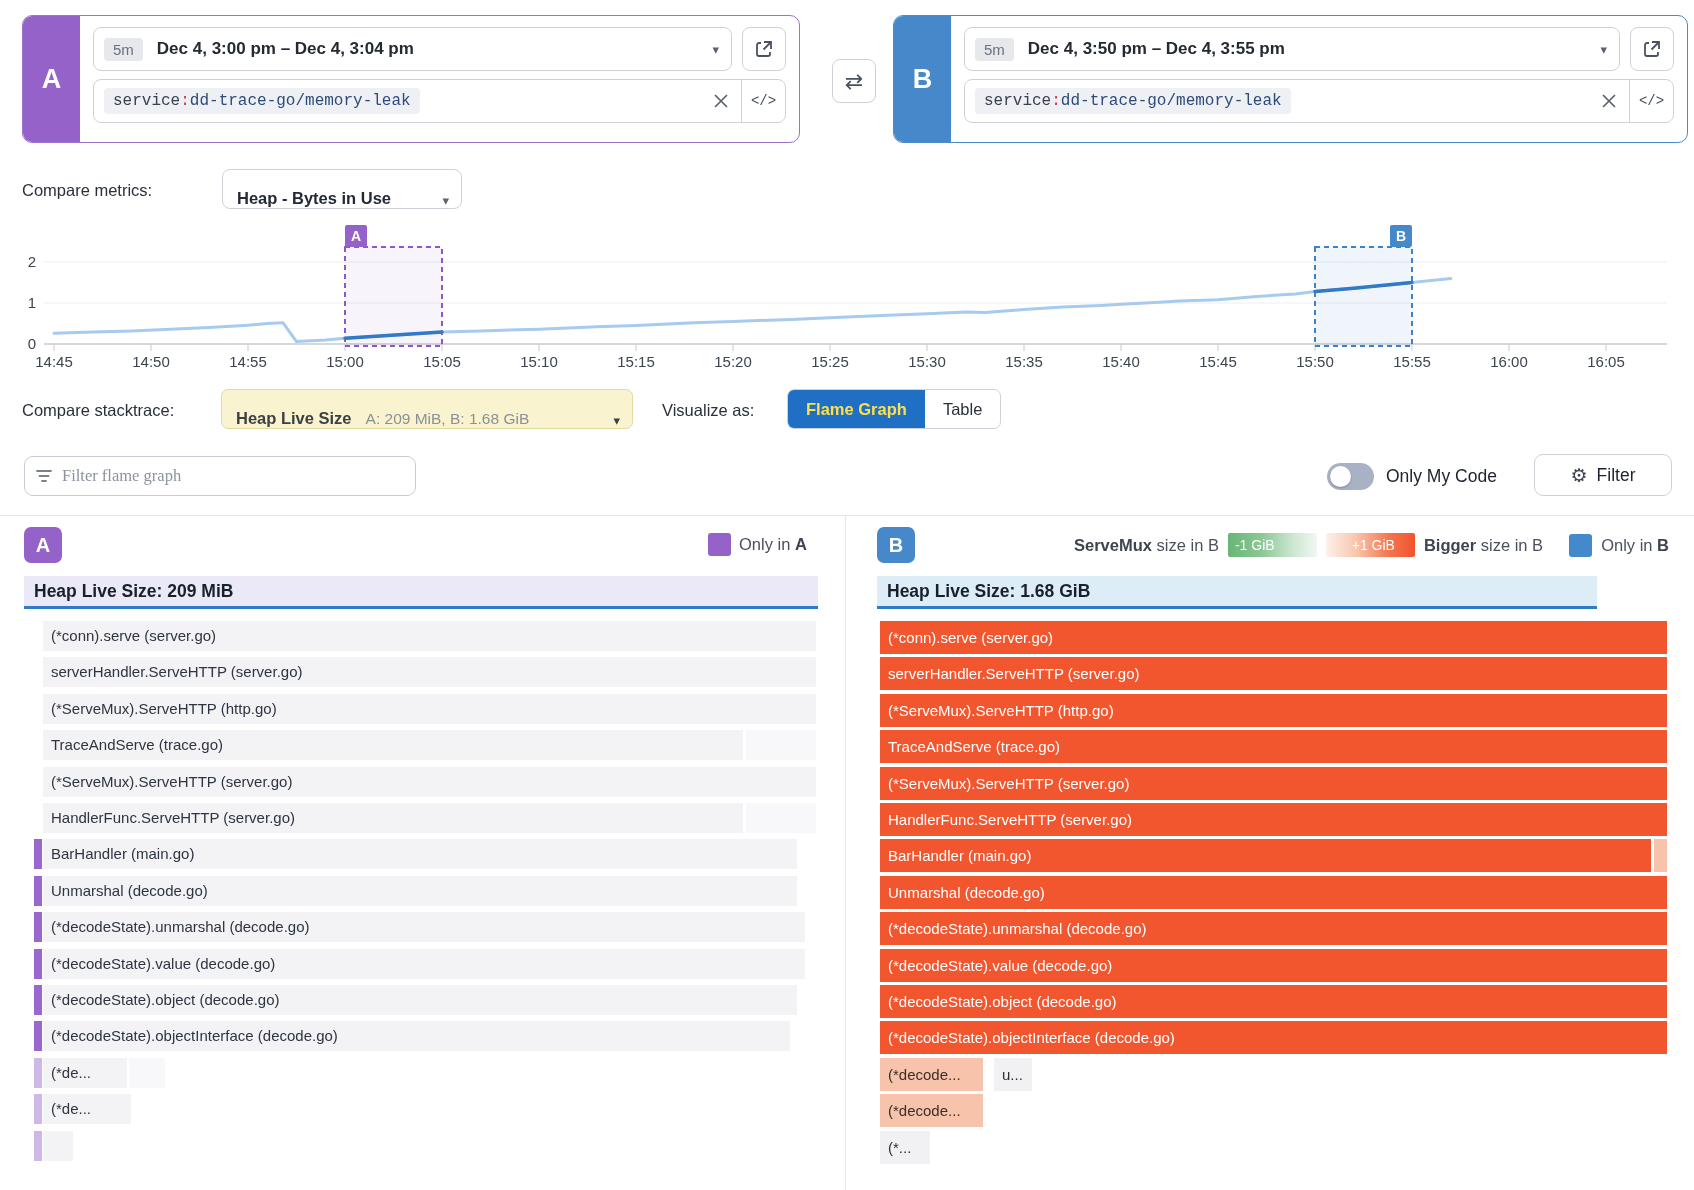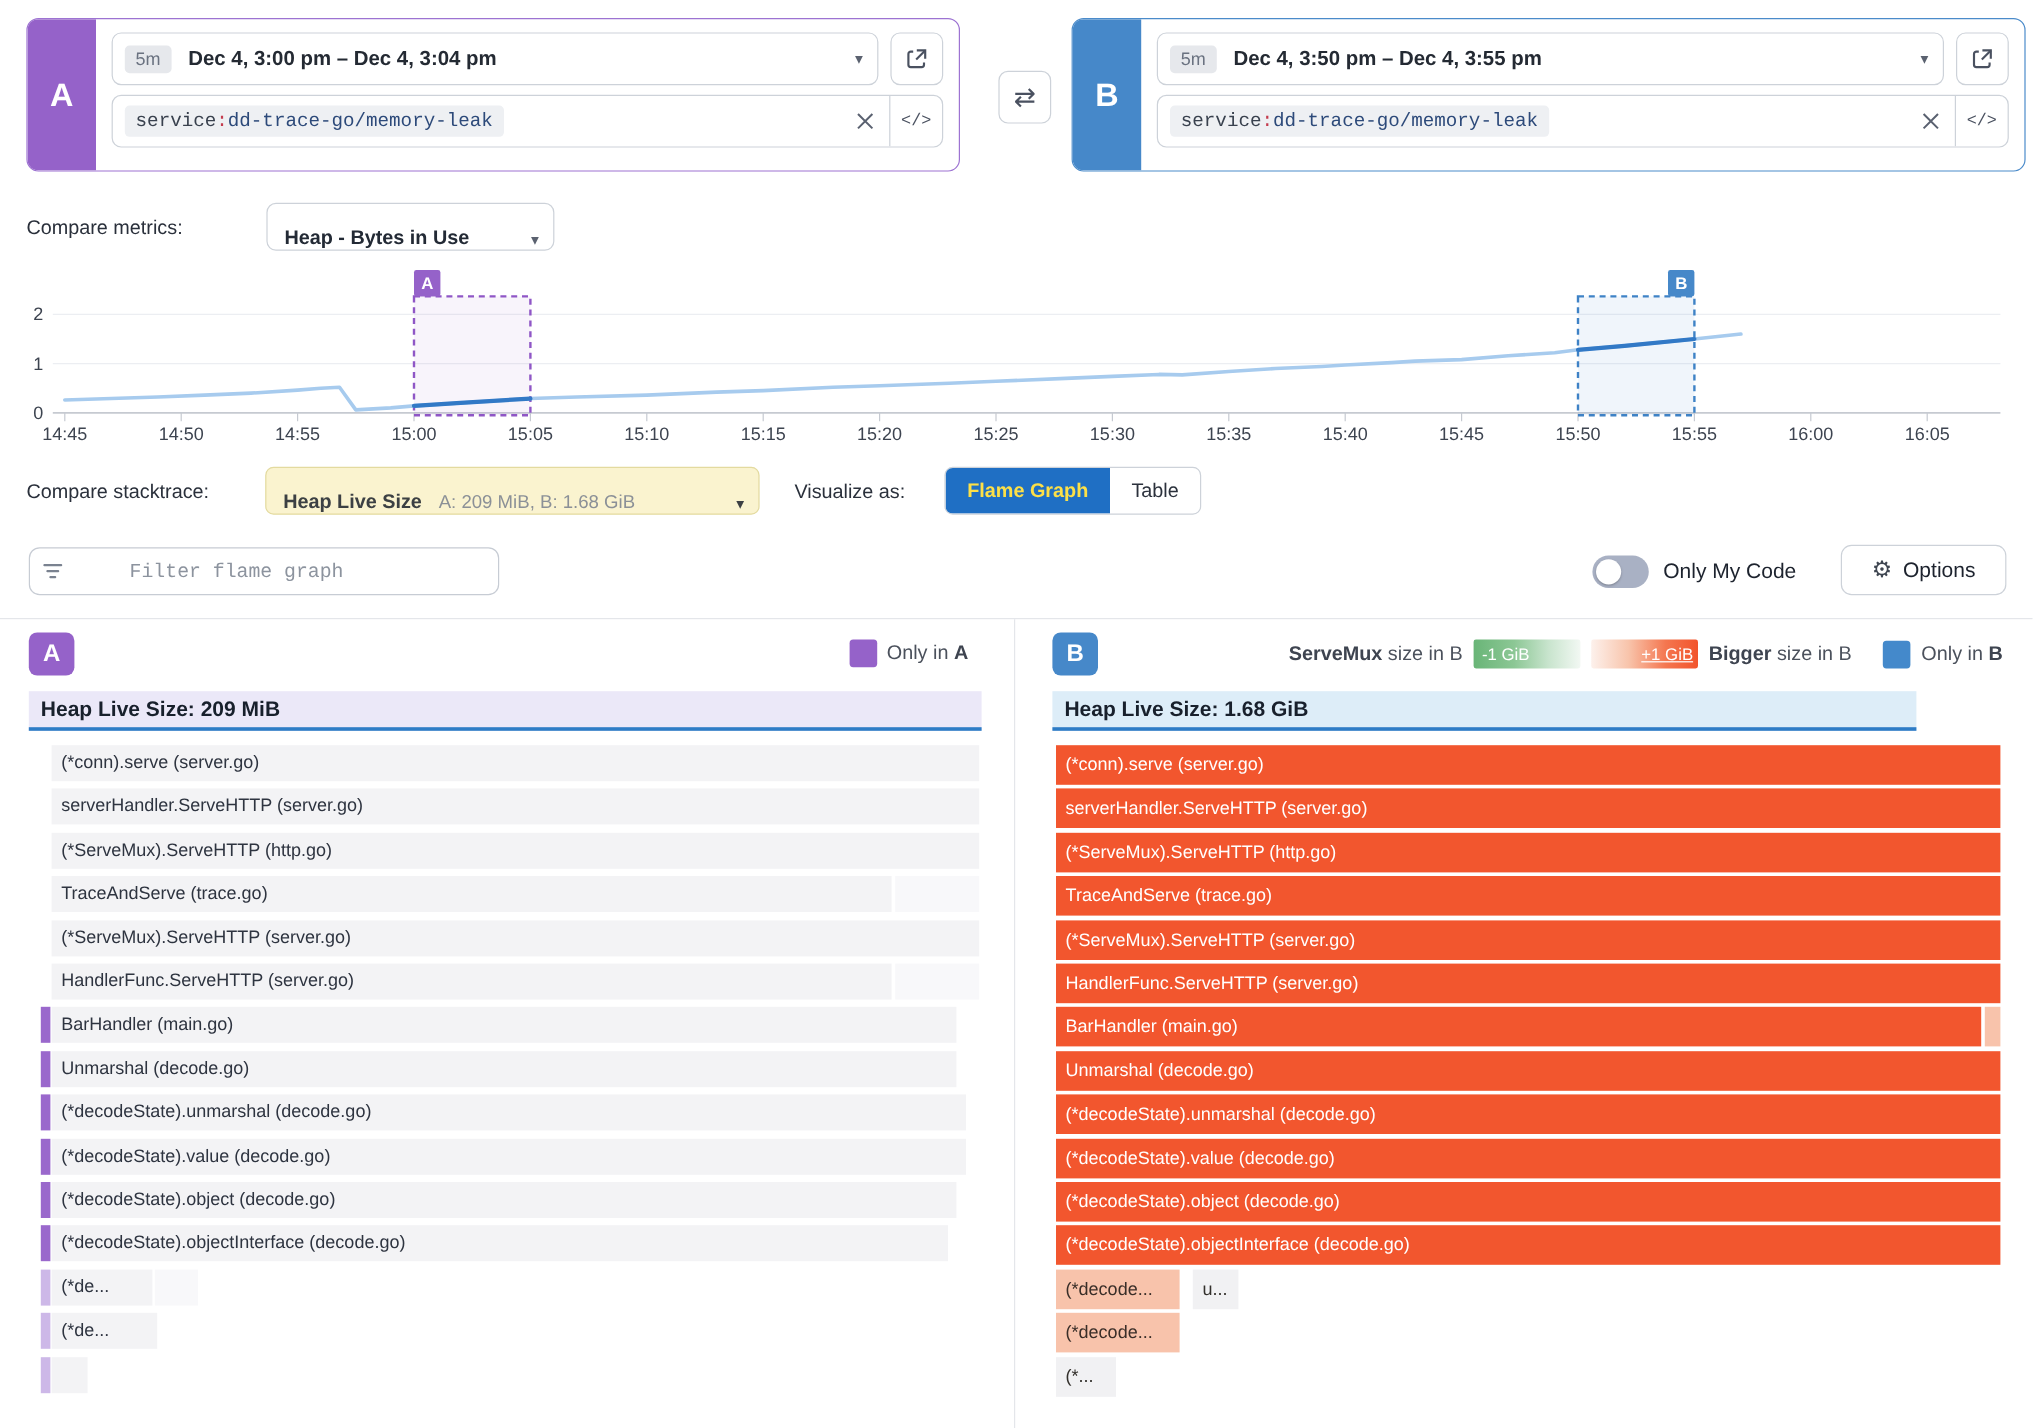--- a/index.html
+++ b/index.html
@@ -41,21 +41,21 @@
   .yellow-dd { position:absolute; left:221px; top:389px; width:412px; height:40px; background:#faf3cf; border:1px solid #e3da9f; border-radius:7px; display:flex; align-items:flex-end; padding:0 12px 0 14px; cursor:pointer; }
   .yellow-dd .y-metric { font-size:16.5px; font-weight:600; color:#3c4043; }
   .yellow-dd .y-summary { font-size:15.5px; color:#8b9097; margin-left:14px; }
   .segmented { position:absolute; left:787px; top:389px; height:40px; display:flex; border:1px solid #cdd2d9; border-radius:7px; overflow:hidden; background:#fff; }
   .seg { display:flex; align-items:center; justify-content:center; font-size:16.5px; padding:0 18px; cursor:pointer; }
   .seg.active { background:#1f6fc4; color:#fde047; font-weight:600; }
   .seg.inactive { color:#2b313c; }
 
   
   .filter-input { position:absolute; left:24px; top:456px; width:392px; height:40px; border:1px solid #c7ccd4; border-radius:9px; display:flex; align-items:center; padding:0 10px; gap:9px; background:#fff; }
-  .filter-input input { border:none; outline:none; flex:1; font-size:16.5px; color:#333; font-family:Liberation Mono, monospace;margin-left:46px; }
+  .filter-input input { border:none; outline:none; flex:1; font-size:16.5px; color:#333; font-family:Liberation Serif, serif; }
   .filter-input input::placeholder { color:#8c939e; }
   .toggle { position:absolute; left:1327px; top:463px; width:47px; height:27px; border-radius:14px; background:#a9b1c4; cursor:pointer; }
   .toggle .knob { position:absolute; left:3px; top:3px; width:21px; height:21px; border-radius:50%; background:#fff; box-shadow:0 1px 2px rgba(0,0,0,.25); }
   .omc-text { position:absolute; left:1386px; top:466px; font-size:17.5px; color:#1d232e; }
   .options-btn { position:absolute; left:1534px; top:454px; width:138px; height:42px; border:1px solid #cdd2d9; border-radius:9px; background:#fff; display:flex; align-items:center; justify-content:center; gap:9px; cursor:pointer; }
   .options-btn .gear { font-family:"DejaVu Sans", sans-serif; font-size:19px; color:#3f4651; }
   .options-btn .opt-label { font-size:17.5px; color:#1d232e; }
 
   .h-divider { position:absolute; left:0; top:515px; width:1694px; height:1px; background:#e4e6ea; }
   .v-divider { position:absolute; left:845px; top:516px; width:1px; height:674px; background:#e4e6ea; }
@@ -65,21 +65,21 @@
   .fg-badge.a { left:24px; background:#9562c9; }
   .fg-badge.b { left:877px; background:#4688c9; }
 
   .legend-a { position:absolute; left:708px; top:533px; display:flex; align-items:center; gap:8px; font-size:16.5px; color:#4b515c; }
   .legend-b { position:absolute; right:25px; top:533px; display:flex; align-items:center; gap:9px; font-size:16.5px; color:#4b515c; white-space:nowrap; }
   .swatch { width:23px; height:23px; border-radius:3px; }
   .swatch.purple { background:#9562c9; }
   .swatch.blue { background:#4489cb; }
   .grad { height:24px; width:89px; display:flex; align-items:center; font-size:14px; border-radius:2px; }
   .grad.green { background:linear-gradient(to right, #69b577 0%, #8cc795 38%, #c8e4cd 70%, #f2f8f3 100%); color:#fff; padding-left:7px; }
-  .grad.red { background:linear-gradient(to right, #fdf1ec 0%, #f8c4ab 35%, #f4764f 70%, #f2542c 100%); color:#fff; justify-content:flex-end; padding-right:4px;text-decoration:underline; }
+  .grad.red { background:linear-gradient(to right, #fdf1ec 0%, #f8c4ab 35%, #f4764f 70%, #f2542c 100%); color:#fff; justify-content:flex-end; padding-right:20px; }
   .lg-strong { font-weight:bold; color:#3e4450; }
 
   .flame-panel { position:absolute; top:576px; }
   .flame-panel.a { left:24px; width:821px; height:614px; }
   .flame-panel.b { left:877px; width:817px; height:614px; }
   .flame-header { height:33px; border-bottom:3px solid #2e7cc6; display:flex; align-items:center; padding-left:10px; font-size:17.5px; font-weight:bold; color:#18202c; }
   .flame-panel.a .flame-header { width:794px; background:#ebe8f8; }
   .flame-panel.b .flame-header { width:720px; background:#ddedf8; }
   .rows { position:absolute; left:0; top:0; width:100%; height:100%; }
   .frame { position:absolute; overflow:hidden; white-space:nowrap; font-size:15px; padding-left:8px; cursor:pointer; }
@@ -230,21 +230,21 @@
         <path d="M2 3 H16 M4.5 8 H13.5 M7 13 H11" stroke="#7a8290" stroke-width="1.8" stroke-linecap="round"></path>
       </svg>
     <input type="text" placeholder="Filter flame graph" style="">
   </div>
   <div class="toggle">
       <div class="knob"></div>
     </div>
   <div class="omc-text">Only My Code</div>
   <div class="options-btn">
     <span class="gear">⚙</span>
-    <span class="opt-label">Options</span>
+    <span class="opt-label">Filter</span>
   </div>
 
   <div class="h-divider"></div>
   <div class="v-divider"></div>
 
   <div class="fg-badge a">A</div>
   <div class="legend-a">
     <span class="swatch purple"></span>
     <span><span>Only in </span><span class="lg-strong">A</span></span>
   </div>

